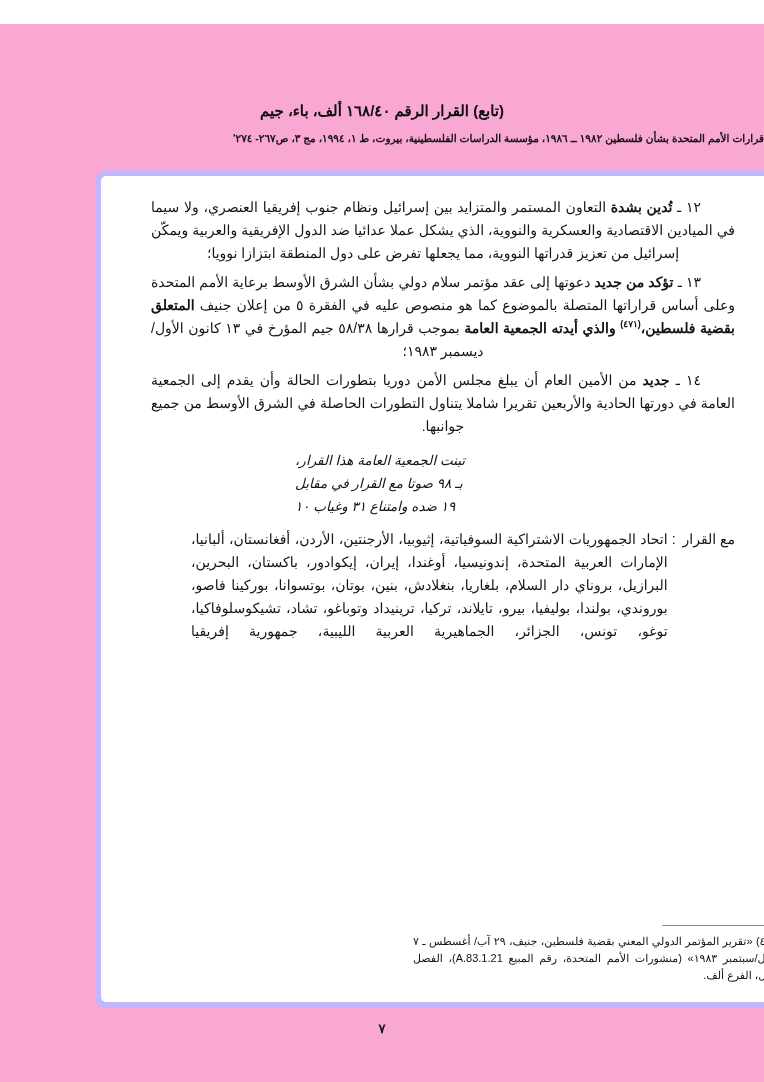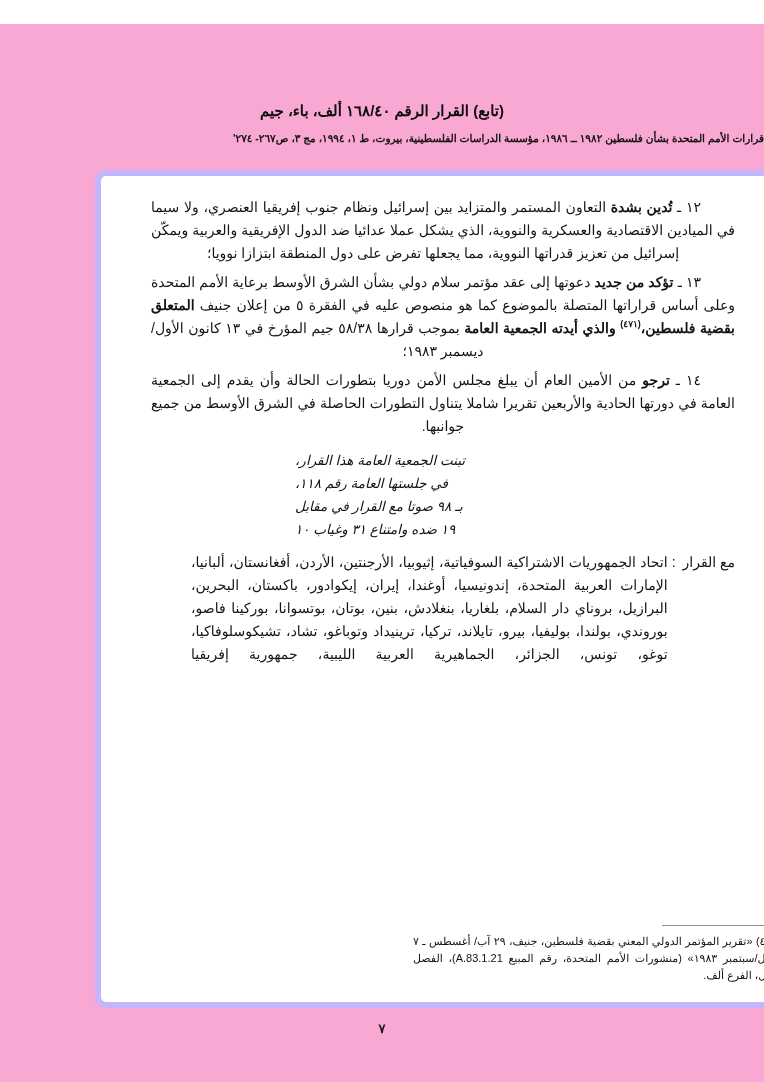--- a/index.html
+++ b/index.html
@@ -99,26 +99,25 @@
 
       <p class="para">
         <span>١٢ ـ </span><span class="bold">تُدين بشدة</span><span> التعاون المستمر والمتزايد بين إسرائيل ونظام جنوب إفريقيا العنصري، ولا سيما في الميادين الاقتصادية والعسكرية والنووية، الذي يشكل عملا عدائيا ضد الدول الإفريقية والعربية ويمكّن إسرائيل من تعزيز قدراتها النووية، مما يجعلها تفرض على دول المنطقة ابتزازا نوويا؛</span>
       </p>
 
       <p class="para">
         <span>١٣ ـ </span><span class="bold">تؤكد من جديد</span><span> دعوتها إلى عقد مؤتمر سلام دولي بشأن الشرق الأوسط برعاية الأمم المتحدة وعلى أساس قراراتها المتصلة بالموضوع كما هو منصوص عليه في الفقرة ٥ من إعلان جنيف </span><span class="bold">المتعلق بقضية فلسطين،</span><span class="fn-ref">(٤٧١)</span><span class="bold"> والذي أيدته الجمعية العامة </span><span>بموجب قرارها ٥٨/٣٨ جيم المؤرخ في ١٣ كانون الأول/ ديسمبر ١٩٨٣؛</span>
       </p>
 
       <p class="para">
-        <span>١٤ ـ </span><span class="bold">ترجو</span><span> من الأمين العام أن يبلغ مجلس الأمن دوريا بتطورات الحالة وأن يقدم إلى الجمعية العامة في دورتها الحادية والأربعين تقريرا شاملا يتناول التطورات الحاصلة في الشرق الأوسط من جميع جوانبها.</span>
+        <span>١٤ ـ </span><span class="bold">جديد</span><span> من الأمين العام أن يبلغ مجلس الأمن دوريا بتطورات الحالة وأن يقدم إلى الجمعية العامة في دورتها الحادية والأربعين تقريرا شاملا يتناول التطورات الحاصلة في الشرق الأوسط من جميع جوانبها.</span>
       </p>
 
       <div class="adoption">
         <div class="adoption-line">تبنت الجمعية العامة هذا القرار،</div>
-        <div class="adoption-line">في جلستها العامة رقم ١١٨،</div>
         <div class="adoption-line">بـ ٩٨ صوتا مع القرار في مقابل</div>
         <div class="adoption-line">١٩ ضده وامتناع ٣١ وغياب ١٠</div>
       </div>
 
       <div class="vote-row">
         <span class="vote-label">مع القرار</span>
         <span class="vote-colon">:</span>
         <span class="vote-countries">اتحاد الجمهوريات الاشتراكية السوفياتية، إثيوبيا، الأرجنتين، الأردن، أفغانستان، ألبانيا، الإمارات العربية المتحدة، إندونيسيا، أوغندا، إيران، إيكوادور، باكستان، البحرين، البرازيل، بروناي دار السلام، بلغاريا، بنغلادش، بنين، بوتان، بوتسوانا، بوركينا فاصو، بوروندي، بولندا، بوليفيا، بيرو، تايلاند، تركيا، ترينيداد وتوباغو، تشاد، تشيكوسلوفاكيا، توغو، تونس، الجزائر، الجماهيرية العربية الليبية، جمهورية إفريقيا</span>
       </div>
 

